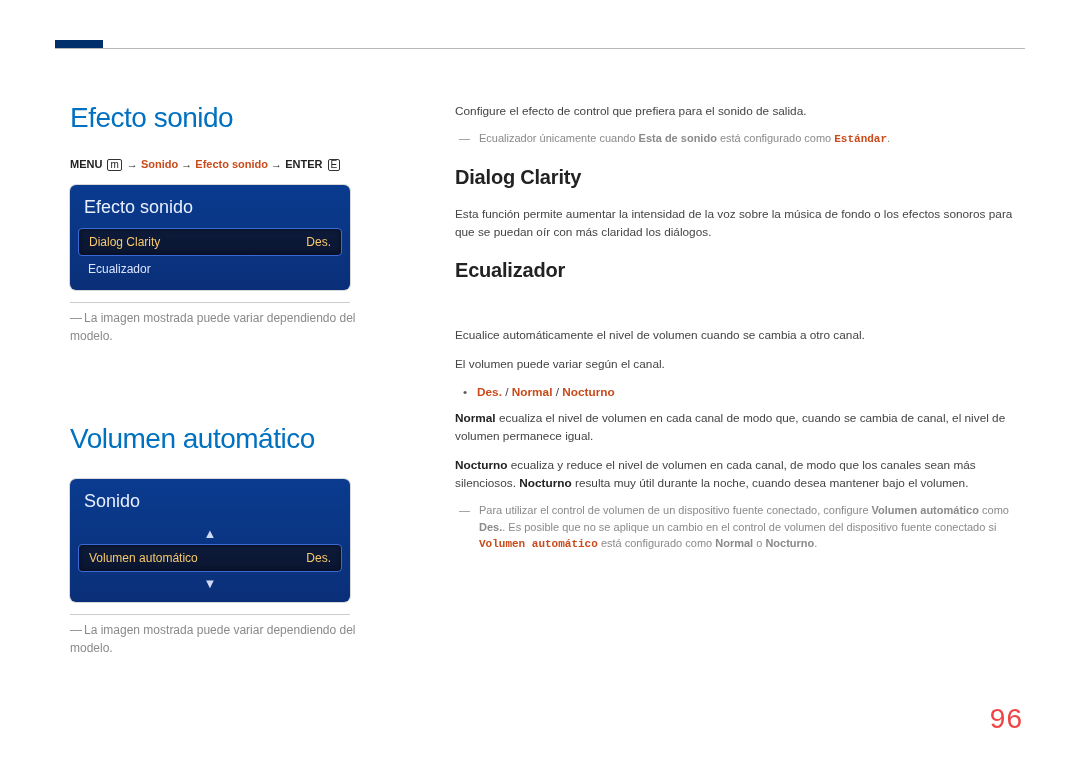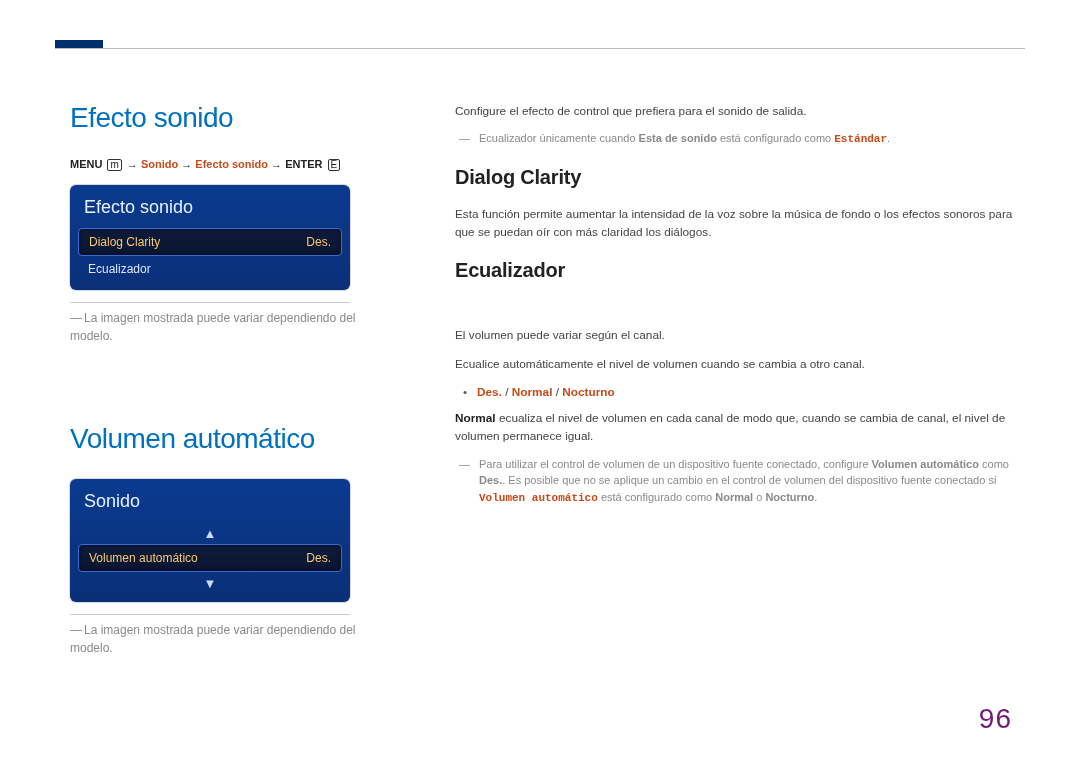--- a/index.html
+++ b/index.html
@@ -153,24 +153,24 @@
   .note::before {
     content: "―";
     position: absolute;
     left: 4px;
     color: #8a8a8a;
   }
   .note .b-gray { font-weight: 700; color: #8a8a8a; }
   .note .accent-gray { font-weight: 700; color: #c94a1a; font-family: Liberation Mono, monospace; }
   .page-num {
     position: absolute;
-    right: 68px;
+    right: 57px;
     bottom: 28px;
     font-size: 28px;
-    color: #701a75;
+    color: #ef4444;
     font-weight: 300;
     letter-spacing: 1px;
   }
 </style>
 </head>
 <body>
 
 <div class="top-tab"></div>
 <div class="top-rule"></div>
 
@@ -233,30 +233,33 @@
 
       <h2>Dialog Clarity</h2>
       <p>Esta función permite aumentar la intensidad de la voz sobre la música de fondo o los efectos sonoros para que se puedan oír con más claridad los diálogos.</p>
 
       <h2>Ecualizador</h2>
       <ul class="bullet-list">
       </ul>
 
       <div style="height:28px"></div>
 
+      <p>Ecualice automáticamente el nivel de volumen cuando se cambia a otro canal.</p>
       <p>El volumen puede variar según el canal.</p>
-      <p>Ecualice automáticamente el nivel de volumen cuando se cambia a otro canal.</p>
       <ul class="bullet-list">
         <li>
           <span class="accent">Des.</span><span> / </span><span class="accent">Normal</span><span> / </span><span class="accent">Nocturno</span>
         </li>
       </ul>
       <p>
         <span class="b">Normal</span><span> ecualiza el nivel de volumen en cada canal de modo que, cuando se cambia de canal, el nivel de volumen permanece igual.</span>
       </p>
+      <p>
+        <span class="b">Nocturno</span><span> ecualiza y reduce el nivel de volumen en cada canal, de modo que los canales sean más silenciosos. </span><span class="b">Nocturno</span><span> resulta muy útil durante la noche, cuando desea mantener bajo el volumen.</span>
+      </p>
       <p class="note">
         <span>Para utilizar el control de volumen de un dispositivo fuente conectado, configure </span><span class="b-gray">Volumen automático</span><span> como </span><span class="b-gray">Des.</span><span>.  Es posible que no se aplique un cambio en el control de volumen del dispositivo fuente conectado si </span><span class="accent-gray">Volumen automático</span><span> está configurado como </span><span class="b-gray">Normal</span><span> o </span><span class="b-gray">Nocturno</span><span>.</span>
       </p>
     </div>
   </div>
 </div>
 
 <div class="page-num">96</div>
 
 </body></html>

